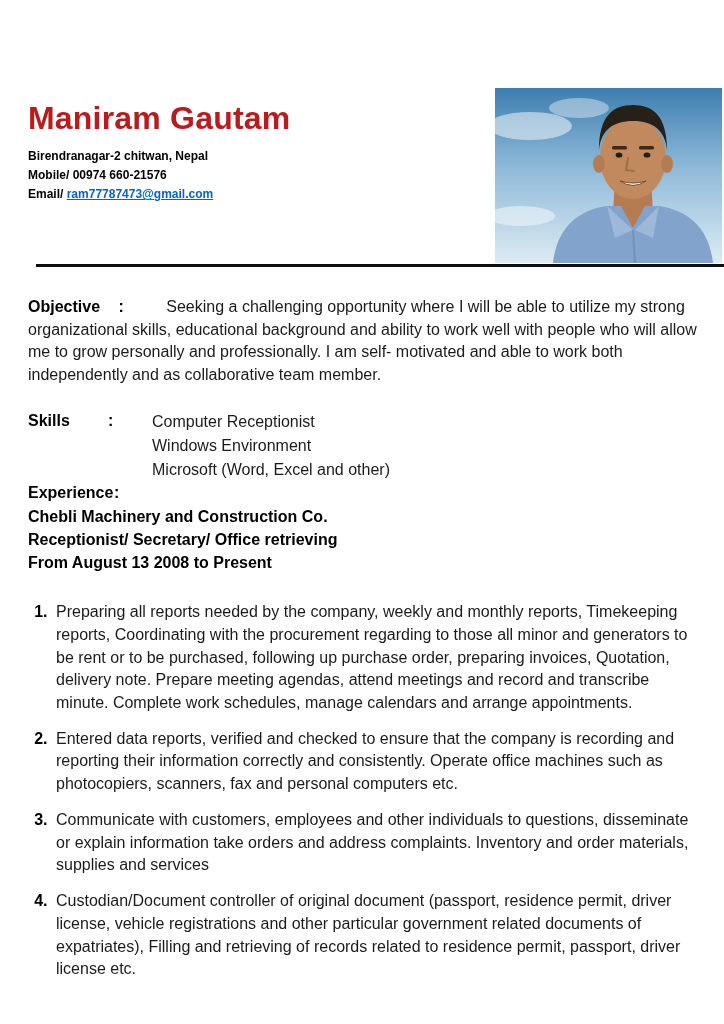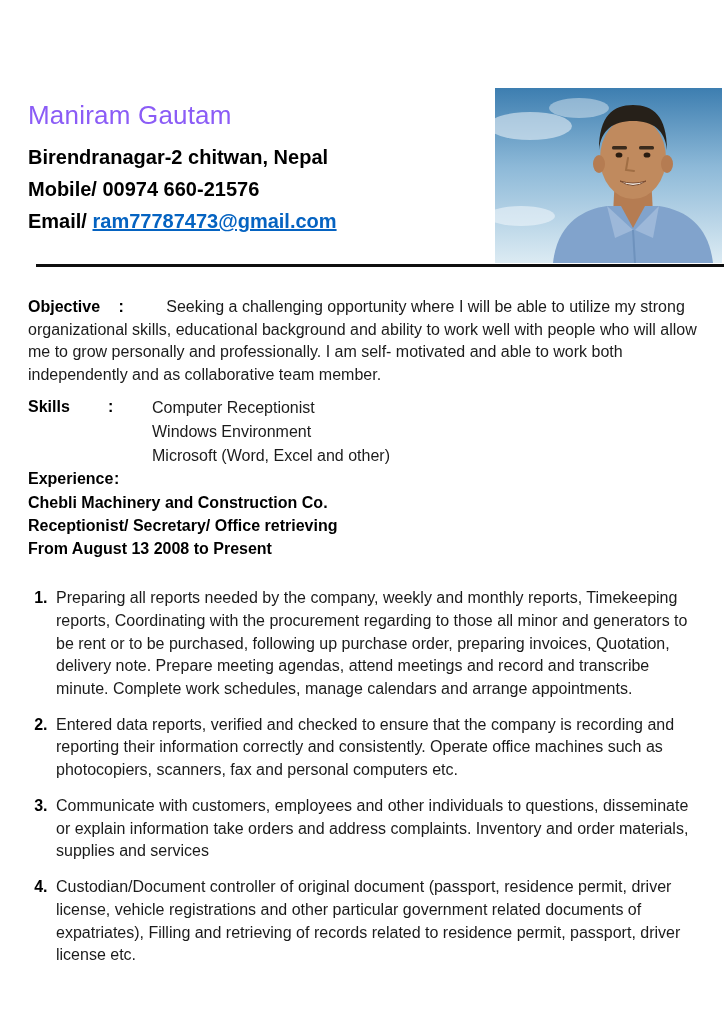--- a/index.html
+++ b/index.html
@@ -9,37 +9,37 @@
     background:#ffffff;
     font-family:"Liberation Sans", sans-serif;
     color:#1b1b1b;
     position:relative;
     overflow:hidden;
   }
   .page{position:relative;width:724px;height:1024px;background:#fff;}
 
   
   .header-left{position:absolute;left:28px;top:100px;width:440px;}
-  .name{font-size:26px;font-weight:normal;color:#8b5cf6;margin:0 0 10px 0;letter-spacing:.2px;}
-  .contact-line{font-size:20px;font-weight:bold;color:#000;line-height:1.6;}
+  .name{font-size:32px;font-weight:bold;color:#b91c1c;margin:0 0 10px 0;letter-spacing:.2px;}
+  .contact-line{font-size:12px;font-weight:bold;color:#000;line-height:1.6;}
   .email-link{color:#0563c1;text-decoration:underline;font-weight:bold;}
 
   .photo{position:absolute;top:88px;right:2px;width:227px;height:175px;overflow:hidden;}
   .photo svg{display:block;}
 
   .divider{position:absolute;left:36px;right:0;top:264px;height:3px;background:#0e0e0e;border:none;margin:0;}
 
   
   .body-content{position:absolute;left:28px;right:26px;top:296px;font-size:16px;line-height:1.42;color:#1b1b1b;}
 
   .obj-para{margin:0;}
   .obj-label{font-weight:bold;color:#000;padding-right:14px;}
   .obj-colon{font-weight:bold;color:#000;padding-right:38px;}
 
-  .skills-row{display:flex;margin-top:9px;}
+  .skills-row{display:flex;margin-top:23px;}
   .skills-label{font-weight:bold;color:#000;width:80px;flex:0 0 auto;}
   .skills-colon{font-weight:bold;color:#000;width:44px;flex:0 0 auto;}
   .skills-items .skill-line{line-height:1.5;}
 
   .exp-header{display:flex;}
   .exp-label{font-weight:bold;color:#000;width:86px;flex:0 0 auto;}
   .exp-colon{font-weight:bold;color:#000;}
   .exp-line{font-weight:bold;color:#000000;line-height:1.45;}
 
   .duties{margin:27px 0 0 0;padding:0 0 0 24px;}

